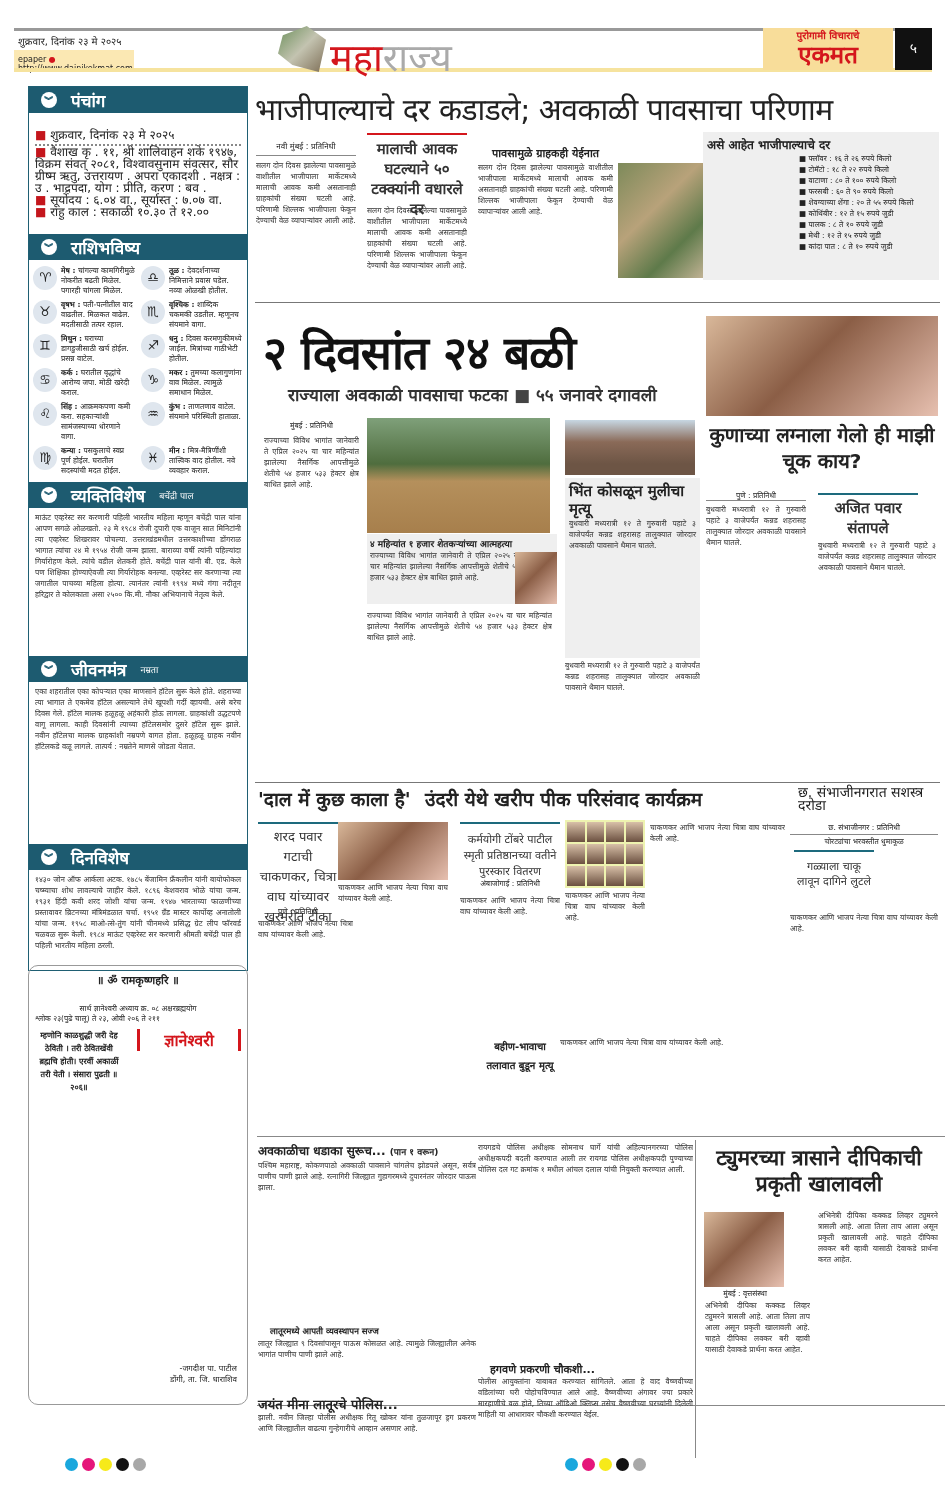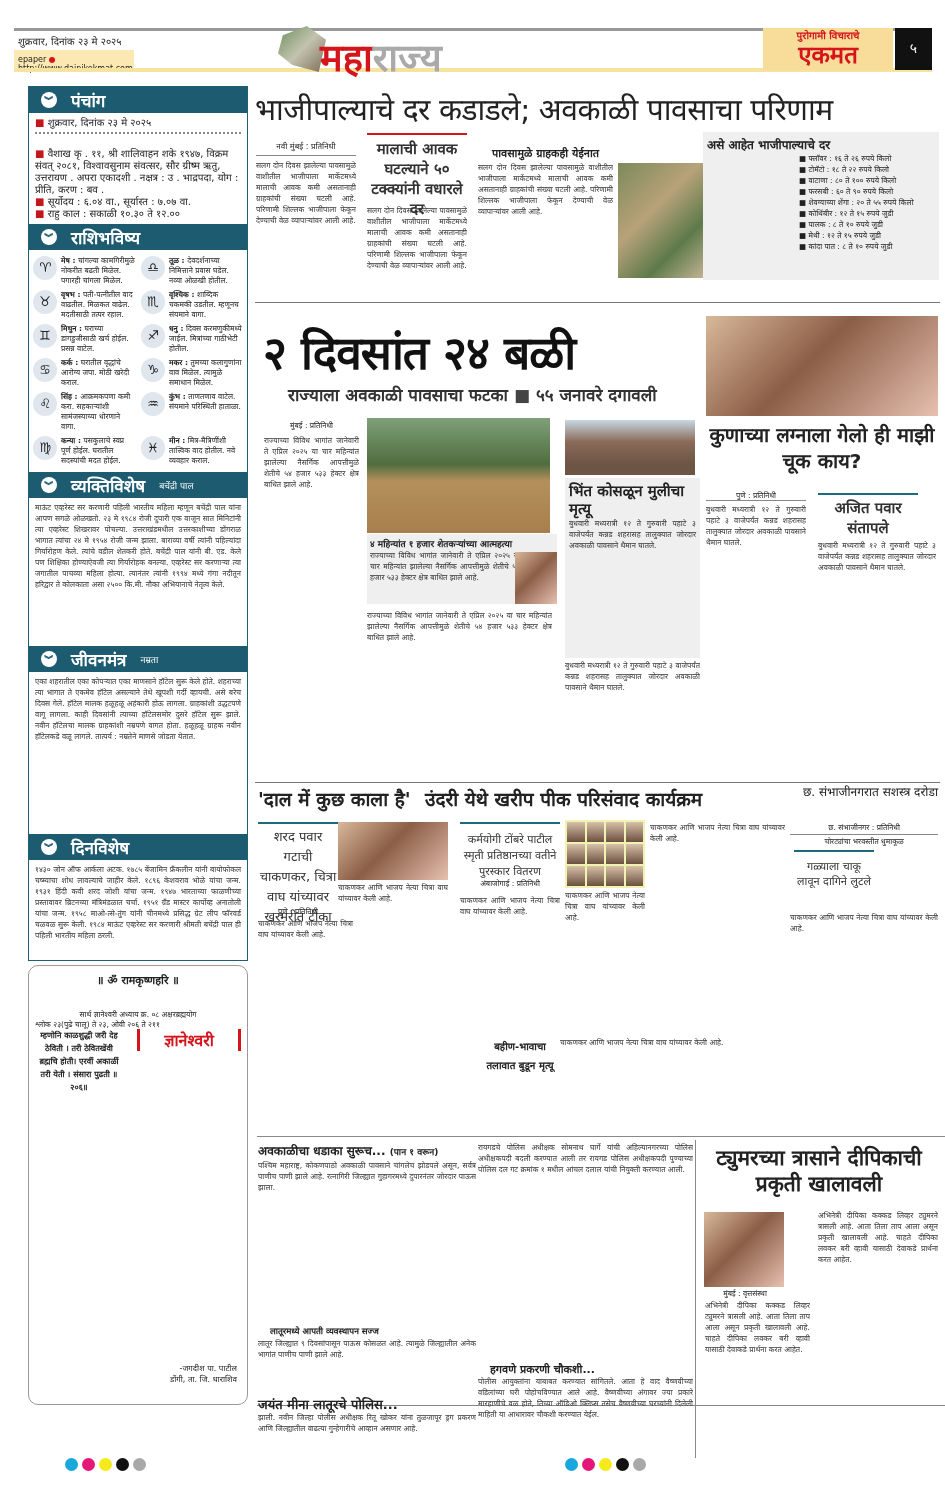--- a/index.html
+++ b/index.html
@@ -3,21 +3,21 @@
 <meta charset="utf-8">
 <style>
 *{box-sizing:border-box;margin:0;padding:0}
 body{width:945px;height:1501px;background:#fff;font-family:"DejaVu Sans",sans-serif;color:#222;position:relative;overflow:hidden}
 .abs{position:absolute}
 .tiny{font-size:7.5px;line-height:11px;color:#333;text-align:justify}
 .hdr-bar{left:14px;top:28px;width:918px;height:3px;background:#999}
 .date{left:18px;top:34px;font-size:10px}
 .epaper{left:14px;top:50px;width:120px;height:20px;background:#fbe8b3;font-size:8px;padding:5px 4px}
 .yel{left:14px;top:68px;width:918px;height:4px;background:#f6e39e}
-.masthead{left:320px;top:30px;font-size:38px;font-weight:bold;font-family:"DejaVu Serif",serif}
+.masthead{left:330px;top:30px;font-size:38px;font-weight:normal;font-family:"DejaVu Serif",serif}
 .masthead .r{color:#d4161c}.masthead .g{color:#aaa}
 .brand{left:763px;top:28px;width:130px;height:42px;background:#f8dd9a;text-align:center}
 .brand .t{font-size:10px;color:#d4161c;font-weight:bold}
 .brand .b{font-size:24px;color:#d4161c;font-weight:bold;line-height:26px}
 .pgno{left:895px;top:28px;width:37px;height:42px;background:#111;color:#fff;font-size:14px;text-align:center;padding-top:10px}
 .lcol{left:28px;top:86px;width:220px;border:1px solid #1f5f73}
 .secbar{background:#1d5b70;color:#fff;height:26px;display:flex;align-items:center;gap:14px;padding-left:12px;font-weight:bold;font-size:17px}
 .secbar .chev{width:16px;height:16px;border-radius:50%;background:#fff;color:#1d5b70;font-size:10px;text-align:center;line-height:16px}
 .secbar .sub{font-size:9px;font-weight:normal}
 .bul{color:#c4161c}
@@ -52,23 +52,23 @@
     <div class="t">पुरोगामी विचाराचे</div>
     <div class="b">एकमत</div>
   </div>
 <div class="abs pgno">५</div>
 
 <div class="abs lcol">
   <div class="secbar">
       <span class="chev">︾</span>
       <span>पंचांग</span>
     </div>
-  <div style="padding:4px 6px;font-size:10px;line-height:12px">
+  <div style="padding:16px 6px;font-size:12px;line-height:12px">
     <div style="border-bottom:2px dotted #888;padding-bottom:3px"><span class="bul">■</span> <span>शुक्रवार, दिनांक २३ मे २०२५</span></div>
-    <div style="margin-top:14px"><span class="bul">■</span> <span>वैशाख कृ . ११, श्री शालिवाहन शके १९४७, विक्रम संवत् २०८१, विश्वावसुनाम संवत्सर, सौर ग्रीष्म ऋतु, उत्तरायण . अपरा एकादशी . नक्षत्र : उ . भाद्रपदा, योग : प्रीति, करण : बव .</span></div>
+    <div style="margin-top:0"><span class="bul">■</span> <span>वैशाख कृ . ११, श्री शालिवाहन शके १९४७, विक्रम संवत् २०८१, विश्वावसुनाम संवत्सर, सौर ग्रीष्म ऋतु, उत्तरायण . अपरा एकादशी . नक्षत्र : उ . भाद्रपदा, योग : प्रीति, करण : बव .</span></div>
     <div><span class="bul">■</span> <span>सूर्योदय : ६.०४ वा., सूर्यास्त : ७.०७ वा.</span></div>
     <div><span class="bul">■</span> <span>राहु काल : सकाळी १०.३० ते १२.००</span></div>
   </div>
   <div class="secbar">
       <span class="chev">︾</span>
       <span>राशिभविष्य</span>
     </div>
   <div class="rashi" id="rashi-grid">
       <div class="it">
         <span class="ic">♈</span>
@@ -133,23 +133,23 @@
   <div class="tiny" style="padding:4px 6px;height:162px;overflow:hidden">एका शहरातील एका कोपऱ्यात एका माणसाने हॉटेल सुरू केले होते. शहराच्या त्या भागात ते एकमेव हॉटेल असल्याने तेथे खूपशी गर्दी व्हायची. असे बरेच दिवस गेले. हॉटेल मालक हळूहळू अहंकारी होऊ लागला. ग्राहकांशी उद्धटपणे वागू लागला. काही दिवसांनी त्याच्या हॉटेलसमोर दुसरे हॉटेल सुरू झाले. नवीन हॉटेलचा मालक ग्राहकांशी नम्रपणे वागत होता. हळूहळू ग्राहक नवीन हॉटेलकडे वळू लागले. तात्पर्य : नम्रतेने माणसे जोडता येतात.</div>
   <div class="secbar">
       <span class="chev">︾</span>
       <span>दिनविशेष</span>
     </div>
   <div class="tiny" style="padding:4px 6px;height:100px;overflow:hidden">१४३० जोन ऑफ आर्कला अटक. १७८५ बेंजामिन फ्रँकलीन यांनी बायोफोकल चष्म्याचा शोध लावल्याचे जाहीर केले. १८९६ केशवराव भोळे यांचा जन्म. १९३१ हिंदी कवी शरद जोशी यांचा जन्म. १९४७ भारताच्या फाळणीच्या प्रस्तावावर ब्रिटनच्या मंत्रिमंडळात चर्चा. १९५१ ग्रँड मास्टर कार्पोव्ह अनातोली यांचा जन्म. १९५८ माओ-त्से-तुंग यांनी चीनमध्ये प्रसिद्ध ग्रेट लीप फॉरवर्ड चळवळ सुरू केली. १९८४ माऊंट एव्हरेस्ट सर करणारी श्रीमती बचेंद्री पाल ही पहिली भारतीय महिला ठरली.</div>
 </div>
 
 <div class="abs" style="left:28px;top:965px;width:220px;height:440px;border:1px solid #999;border-radius:10px;padding:6px">
   <div style="text-align:center;font-weight:bold;font-size:11px">॥ ॐ रामकृष्णहरि ॥</div>
-  <div style="text-align:center;font-size:7.5px;margin-top:22px">सार्थ ज्ञानेश्वरी अध्याय क्र. ०८ अक्षरब्रह्मयोग</div>
+  <div style="text-align:center;font-size:7.5px;margin-top:16px">सार्थ ज्ञानेश्वरी अध्याय क्र. ०८ अक्षरब्रह्मयोग</div>
   <div style="text-align:left;font-size:7.5px">श्लोक २३(पुढे चालू) ते २३, ओवी २०६ ते २११</div>
-  <div style="display:flex;gap:14px;margin-top:0">
+  <div style="display:flex;gap:14px;margin-top:6px">
     <div style="width:88px;font-size:8px;font-weight:bold;line-height:13px;text-align:center">म्हणोनि काळशुद्धी जरी देह ठेविती । तरी ठेवितखेंवी ब्रह्मचि होती। एरवीं अकाळीं तरी येती । संसारा पुढती ॥२०६॥</div>
     <div style="flex:1">
       <div style="color:#d4161c;font-size:16px;font-weight:bold;text-align:center;border-left:3px solid #d4161c;border-right:3px solid #d4161c">ज्ञानेश्वरी</div>
     </div>
   </div>
   <div style="position:absolute;right:10px;bottom:20px;font-size:8px;text-align:right">
       <div>-जगदीश पा. पाटील</div>
       <div>डोंगी, ता. जि. धाराशिव</div>
     </div>
 </div>
@@ -203,21 +203,21 @@
 <div class="abs" style="left:706px;top:490px;width:100px;font-size:7.5px;text-align:center;border-bottom:1px solid #888">पुणे : प्रतिनिधी</div>
 <div class="abs tiny" style="left:706px;top:504px;width:100px;height:276px;overflow:hidden">बुधवारी मध्यरात्री १२ ते गुरुवारी पहाटे ३ वाजेपर्यंत कन्नड शहरासह तालुक्यात जोरदार अवकाळी पावसाने थैमान घातले.</div>
 <div class="abs tealline" style="left:818px;top:493px;width:100px;padding-top:3px">
     <div class="h-md">अजित पवार संतापले</div>
   </div>
 <div class="abs tiny" style="left:818px;top:540px;width:118px;height:240px;overflow:hidden">बुधवारी मध्यरात्री १२ ते गुरुवारी पहाटे ३ वाजेपर्यंत कन्नड शहरासह तालुक्यात जोरदार अवकाळी पावसाने थैमान घातले.</div>
 <div class="abs" style="left:255px;top:782px;width:685px;height:1px;background:#777"></div>
 
 <div class="abs" style="left:258px;top:786px;font-size:19px;font-weight:bold">'दाल में कुछ काला है'</div>
 <div class="abs" style="left:425px;top:786px;font-size:19px;font-weight:bold">उंदरी येथे खरीप पीक परिसंवाद कार्यक्रम</div>
-<div class="abs" style="left:798px;top:786px;width:140px;font-size:12px;text-align:right;line-height:13px">छ. संभाजीनगरात सशस्त्र दरोडा</div>
+<div class="abs" style="left:798px;top:786px;width:140px;font-size:14px;text-align:left;line-height:13px">छ. संभाजीनगरात सशस्त्र दरोडा</div>
 <div class="abs tealline" style="left:258px;top:822px;width:80px;padding-top:3px">
     <div class="h-md" style="font-size:13px;font-weight:normal">शरद पवार गटाची चाकणकर, चित्रा वाघ यांच्यावर खरमरीत टीका</div>
   </div>
 <div class="abs" style="left:258px;top:906px;width:80px;font-size:7.5px;text-align:center">पुणे : प्रतिनिधी</div>
 <div class="abs tiny" style="left:258px;top:918px;width:95px;height:165px;overflow:hidden">चाकणकर आणि भाजप नेत्या चित्रा वाघ यांच्यावर केली आहे.</div>
 <div class="abs faces" style="left:338px;top:822px;width:110px;height:58px"></div>
 <div class="abs tiny" style="left:338px;top:882px;width:110px;height:200px;overflow:hidden">चाकणकर आणि भाजप नेत्या चित्रा वाघ यांच्यावर केली आहे.</div>
 <div class="abs tealline" style="left:460px;top:822px;width:100px;padding-top:8px">
     <div class="h-md" style="font-size:11px;font-weight:normal;line-height:16px">कर्मयोगी टोंबरे पाटील स्मृती प्रतिष्ठानच्या वतीने पुरस्कार वितरण</div>
   </div>

